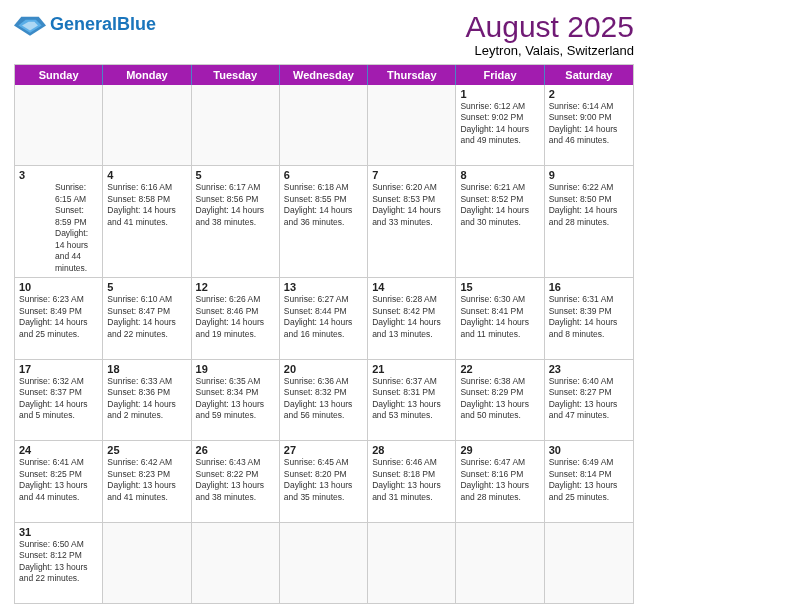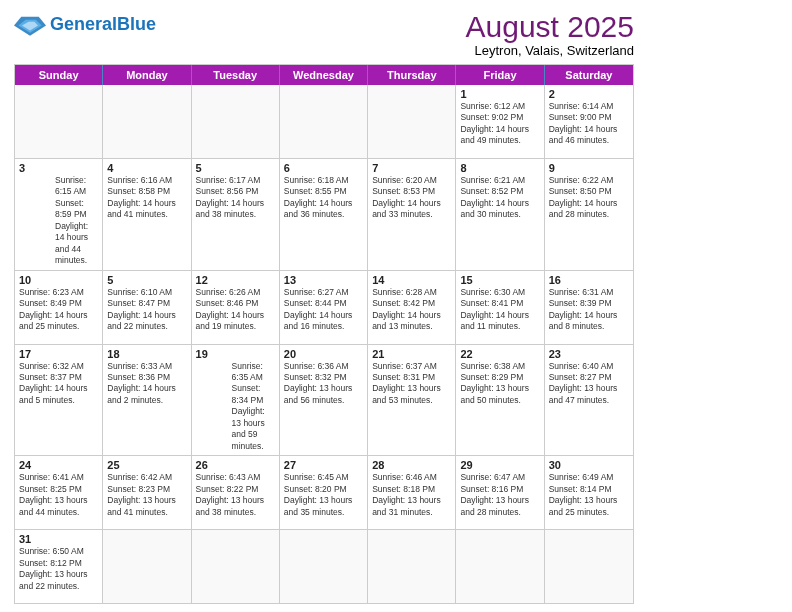--- a/index.html
+++ b/index.html
@@ -257,21 +257,21 @@
 Daylight: 14 hours and 5 minutes.</div>
           </div>
           <div class="cal-cell">
             <span class="day-num">18</span>
             <div class="day-info" style="white-space: pre-line;">Sunrise: 6:33 AM
 Sunset: 8:36 PM
 Daylight: 14 hours and 2 minutes.</div>
           </div>
           <div class="cal-cell">
             <span class="day-num">19</span>
-            <div class="day-info" style="white-space: pre-line; margin-left: 36px;">Sunrise: 6:35 AM
+            <div class="day-info" style="white-space: pre-line;">Sunrise: 6:35 AM
 Sunset: 8:34 PM
 Daylight: 13 hours and 59 minutes.</div>
           </div>
           <div class="cal-cell">
             <span class="day-num">20</span>
             <div class="day-info" style="white-space: pre-line;">Sunrise: 6:36 AM
 Sunset: 8:32 PM
 Daylight: 13 hours and 56 minutes.</div>
           </div>
           <div class="cal-cell">

